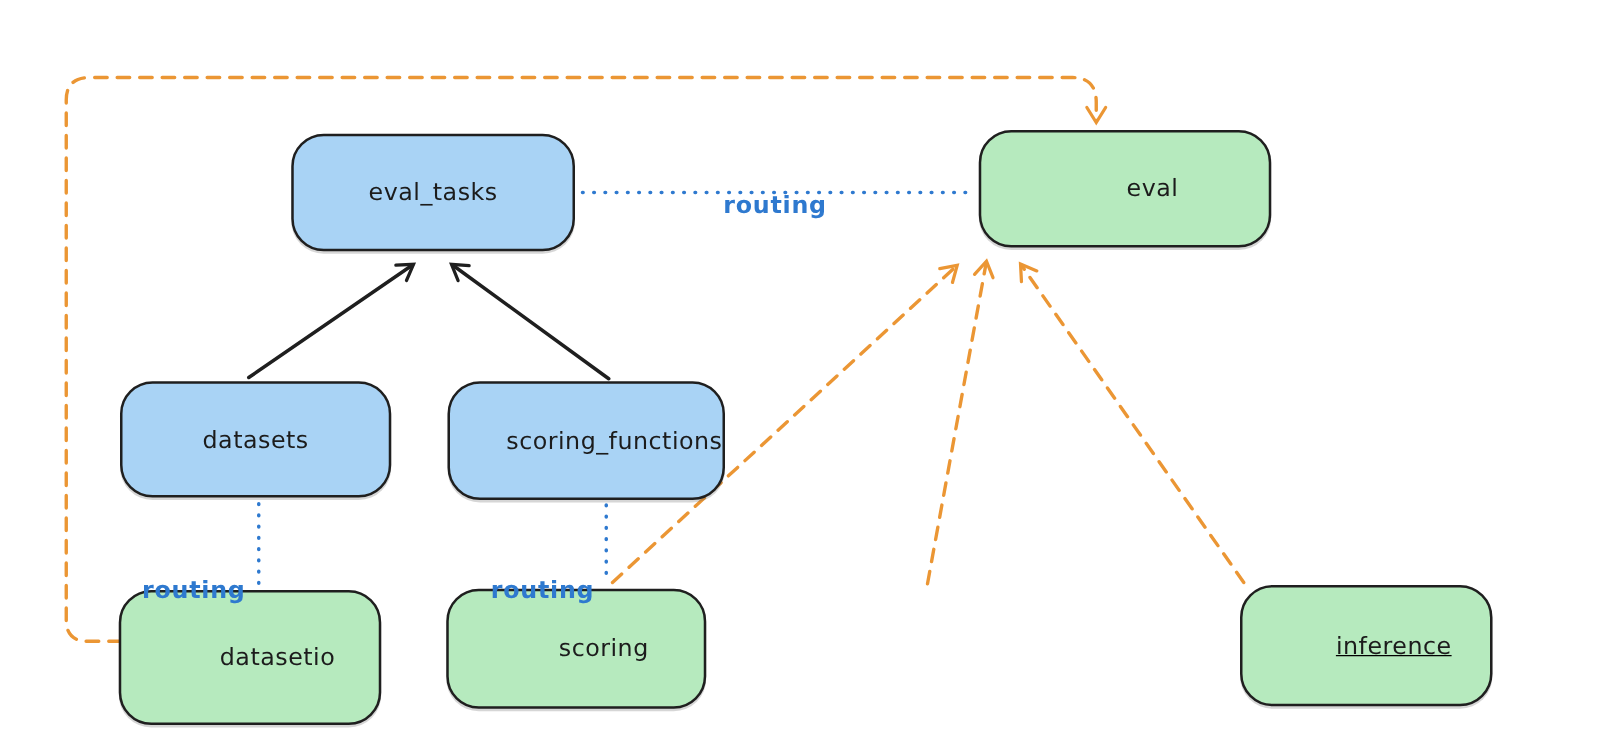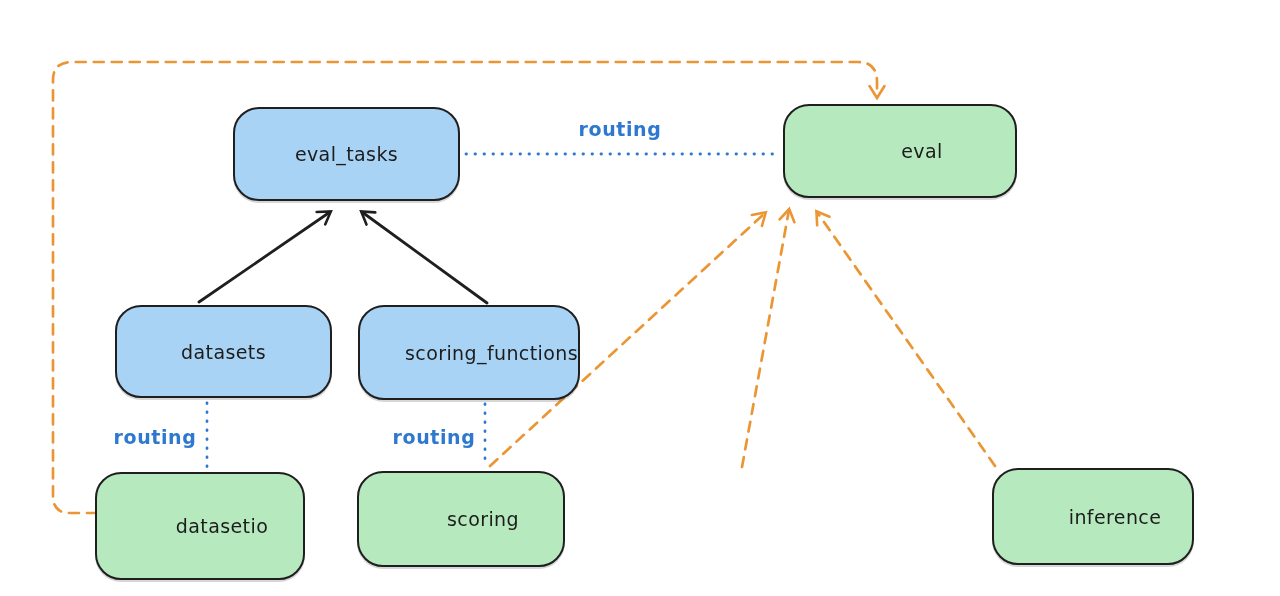--- a/index.html
+++ b/index.html
@@ -15,21 +15,21 @@
     display:flex;align-items:center;justify-content:center;
     box-shadow:0 2px 0 rgba(90,90,90,.25);
   }
   .node.blue{background:#a9d3f5;}
   .node.green{background:#b6eabe;padding-left:44px;}
   .node-label{
     font-size:19px;color:#1c1c1c;letter-spacing:.4px;white-space:nowrap;
   }
   .edge-label{
     position:absolute;font-size:19px;font-weight:600;color:#2e79cf;
-    text-align:center;letter-spacing:.6px;white-space:nowrap;
+    text-align:center;letter-spacing:.6px;white-space:nowrap;margin-top:35px;
   }
 </style>
 </head>
 <body>
 
 <div class="canvas">
 
   <svg class="edges" viewBox="0 0 1280 596" xmlns="http://www.w3.org/2000/svg">
     <defs>
       <marker id="ah-dark" viewBox="-15 -10 20 20" refX="-1" refY="0" markerWidth="20" markerHeight="20" markerUnits="userSpaceOnUse" orient="auto">
@@ -54,38 +54,38 @@
   </svg>
 
   <div class="node blue" style="left:233px;top:107px;width:227px;height:94px;">
     <span class="node-label">eval_tasks</span>
   </div>
 
   <div class="node green" style="left:783px;top:104px;width:234px;height:94px;">
     <span class="node-label">eval</span>
   </div>
 
-  <div class="node blue" style="left:96px;top:305px;width:217px;height:93px;margin-left:19px;">
+  <div class="node blue" style="left:96px;top:305px;width:217px;height:93px;">
     <span class="node-label">datasets</span>
   </div>
 
   <div class="node blue" style="left:358px;top:305px;width:222px;height:95px;justify-content:flex-end;">
     <span class="node-label">scoring_functions</span>
   </div>
 
   <div class="node green" style="left:95px;top:472px;width:210px;height:108px;">
     <span class="node-label">datasetio</span>
   </div>
 
   <div class="node green" style="left:357px;top:471px;width:208px;height:96px;text-align:right;">
     <span class="node-label">scoring</span>
   </div>
 
 
-  <div class="node green" style="left:992px;top:468px;width:202px;height:97px;">
+  <div class="node green" style="left:992px;top:468px;width:202px;height:97px;text-decoration:underline;">
     <span class="node-label">inference</span>
   </div>
 
   <div class="edge-label" style="left:570px;top:118px;width:100px;">routing</div>
 
   <div class="edge-label" style="left:108px;top:426px;width:94px;">routing</div>
 
   <div class="edge-label" style="left:387px;top:426px;width:94px;">routing</div>
 
 </div>

